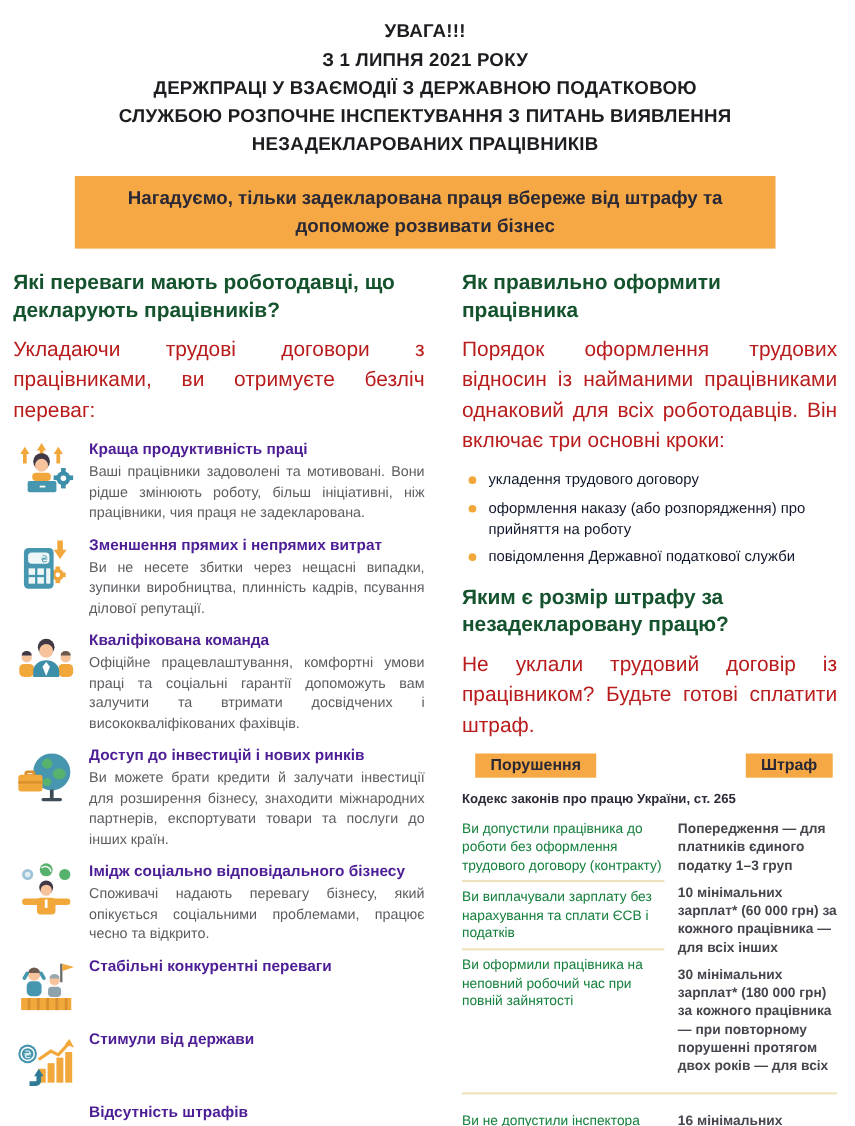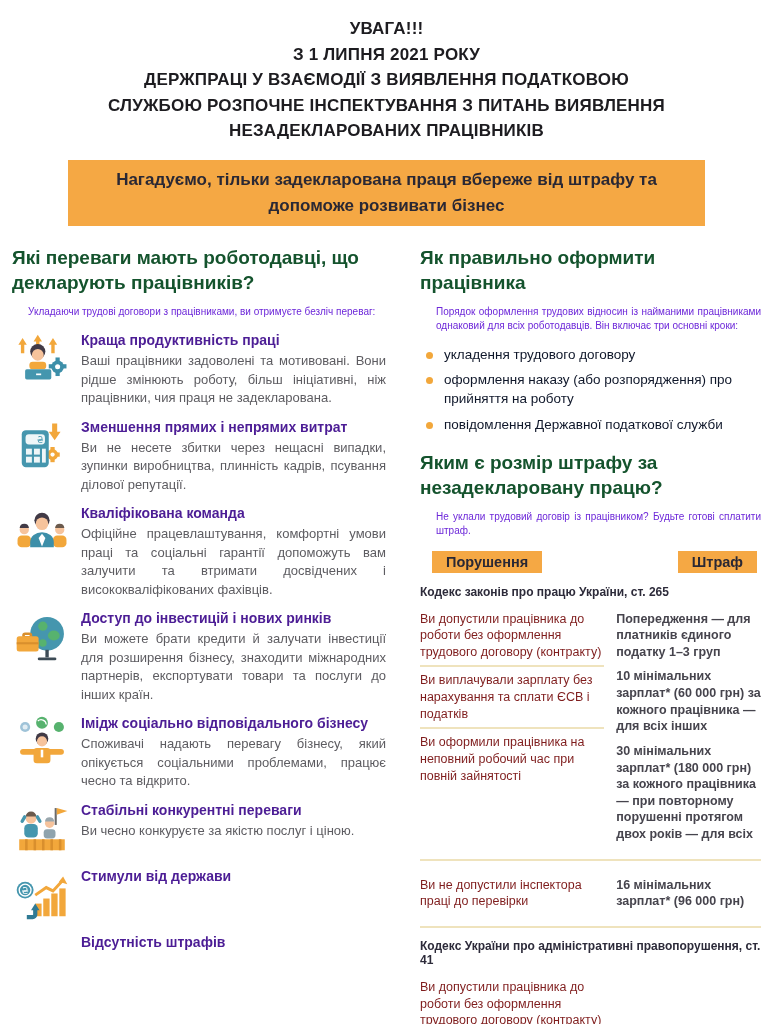--- a/index.html
+++ b/index.html
@@ -12,55 +12,55 @@
   .main-title { text-align:center; color:#1d1c20; font-weight:700; font-size:17px; line-height:1.5; letter-spacing:.2px; }
   .banner {
     margin:16px 56px 0 56px; background:#f5a844; color:#2a2834;
     font-weight:700; font-size:17px; line-height:1.55; text-align:center; padding:7px 14px;
   }
   
   .columns { display:flex; gap:34px; margin-top:20px; align-items:flex-start; }
   .col-left  { width:374px; flex:none; }
   .col-right { flex:1; min-width:0; }
   h2.sec { color:#14532d; font-size:19px; line-height:1.3; font-weight:700; margin:0 0 9px 0; }
-  .intro { color:#6d28d9; font-size:10px; line-height:1.45; text-align:justify; margin:0 0 12px 16px; }
+  .intro { color:#b91c1c; font-size:19px; line-height:1.45; text-align:justify; margin:0 0 12px 0; }
   
   .benefit { display:flex; gap:9px; margin-bottom:10px; }
   .b-icon { width:60px; flex:none; display:flex; justify-content:center; padding-top:2px; }
   .b-icon svg { width:54px; height:54px; }
   .b-title { font-size:14px; font-weight:700; color:#4c1d95; line-height:1.3; margin:0 0 3px 0; }
   .b-text  { font-size:13px; color:#5d5c61; line-height:1.42; text-align:justify; }
   
   .steps { list-style:none; margin:2px 0 16px 0; padding:0; }
   .steps li { position:relative; padding-left:24px; color:#0f172a; font-size:13.5px; line-height:1.4; margin-bottom:7px; }
   .steps li::before { content:""; position:absolute; left:6px; top:6px; width:7px; height:7px; border-radius:50%; background:#f2a73b; }
   .mt { margin-top:16px; }
   
   .badges { display:flex; justify-content:space-between; margin:2px 0 12px 12px; }
   .badge { background:#f5a844; color:#2a2834; font-weight:700; font-size:14.5px; padding:3px 14px; }
   .badge.b-right { margin-right:4px; }
   .law { font-size:12px; font-weight:700; color:#2d2b3a; margin:2px 0 7px 0; }
   .fine-group { display:flex; gap:12px; }
   .violations { width:56%; box-sizing:border-box; }
   .fines-cell { width:44%; box-sizing:border-box; }
-  .violation { color:#7f1d1d; font-size:12.5px; line-height:1.33; padding:5px 0; }
+  .violation { color:#15803d; font-size:12.5px; line-height:1.33; padding:5px 0; }
   .violation + .violation { border-top:2px solid #efe3bd; }
   .fine { color:#46444d; font-weight:700; font-size:12.5px; line-height:1.33; margin:5px 0 8px 0; }
   .group-divider { border:none; border-top:2px solid #efe3bd; margin:8px 0 11px 0; height:0; }
   section.fines-section:nth-of-type(2) .fines-cell { display:flex; flex-direction:column; justify-content:center; }
 </style>
 </head>
 <body>
 
 <div class="page">
 
   <div class="main-title" id="title-lines">
       <div>УВАГА!!!</div>
       <div>З 1 ЛИПНЯ 2021 РОКУ</div>
-      <div>ДЕРЖПРАЦІ У ВЗАЄМОДІЇ З ВИЯВЛЕННЯ ПОДАТКОВОЮ</div>
+      <div>ДЕРЖПРАЦІ У ВЗАЄМОДІЇ З ДЕРЖАВНОЮ ПОДАТКОВОЮ</div>
       <div>СЛУЖБОЮ РОЗПОЧНЕ ІНСПЕКТУВАННЯ З ПИТАНЬ ВИЯВЛЕННЯ</div>
       <div>НЕЗАДЕКЛАРОВАНИХ ПРАЦІВНИКІВ</div>
     </div>
 
   <div class="banner">Нагадуємо, тільки задекларована праця вбереже від штрафу та допоможе розвивати бізнес</div>
 
   <div class="columns">
 
     <div class="col-left">
       <h2 class="sec">Які переваги мають роботодавці, що декларують працівників?</h2>
@@ -205,21 +205,20 @@
                   <rect x="12" y="43" width="3" height="13"></rect>
                   <rect x="22" y="43" width="3" height="13"></rect>
                   <rect x="32" y="43" width="3" height="13"></rect>
                   <rect x="42" y="43" width="3" height="13"></rect>
                   <rect x="52" y="43" width="3" height="13"></rect>
                 </g>
               </svg>
             </span>
     <div class="b-body">
       <div class="b-title">Стабільні конкурентні переваги</div>
-      <div class="b-text">Ви чесно конкуруєте за якістю послуг і ціною.</div>
     </div>
   </div>
 
   <div class="benefit">
     <span class="b-icon">
               <svg viewBox="0 0 64 64">
                 <g fill="#f2a73b">
                   <rect x="24" y="41" width="7.5" height="15"></rect>
                   <rect x="33.5" y="35" width="7.5" height="21"></rect>
                   <rect x="43" y="29" width="7.5" height="27"></rect>

